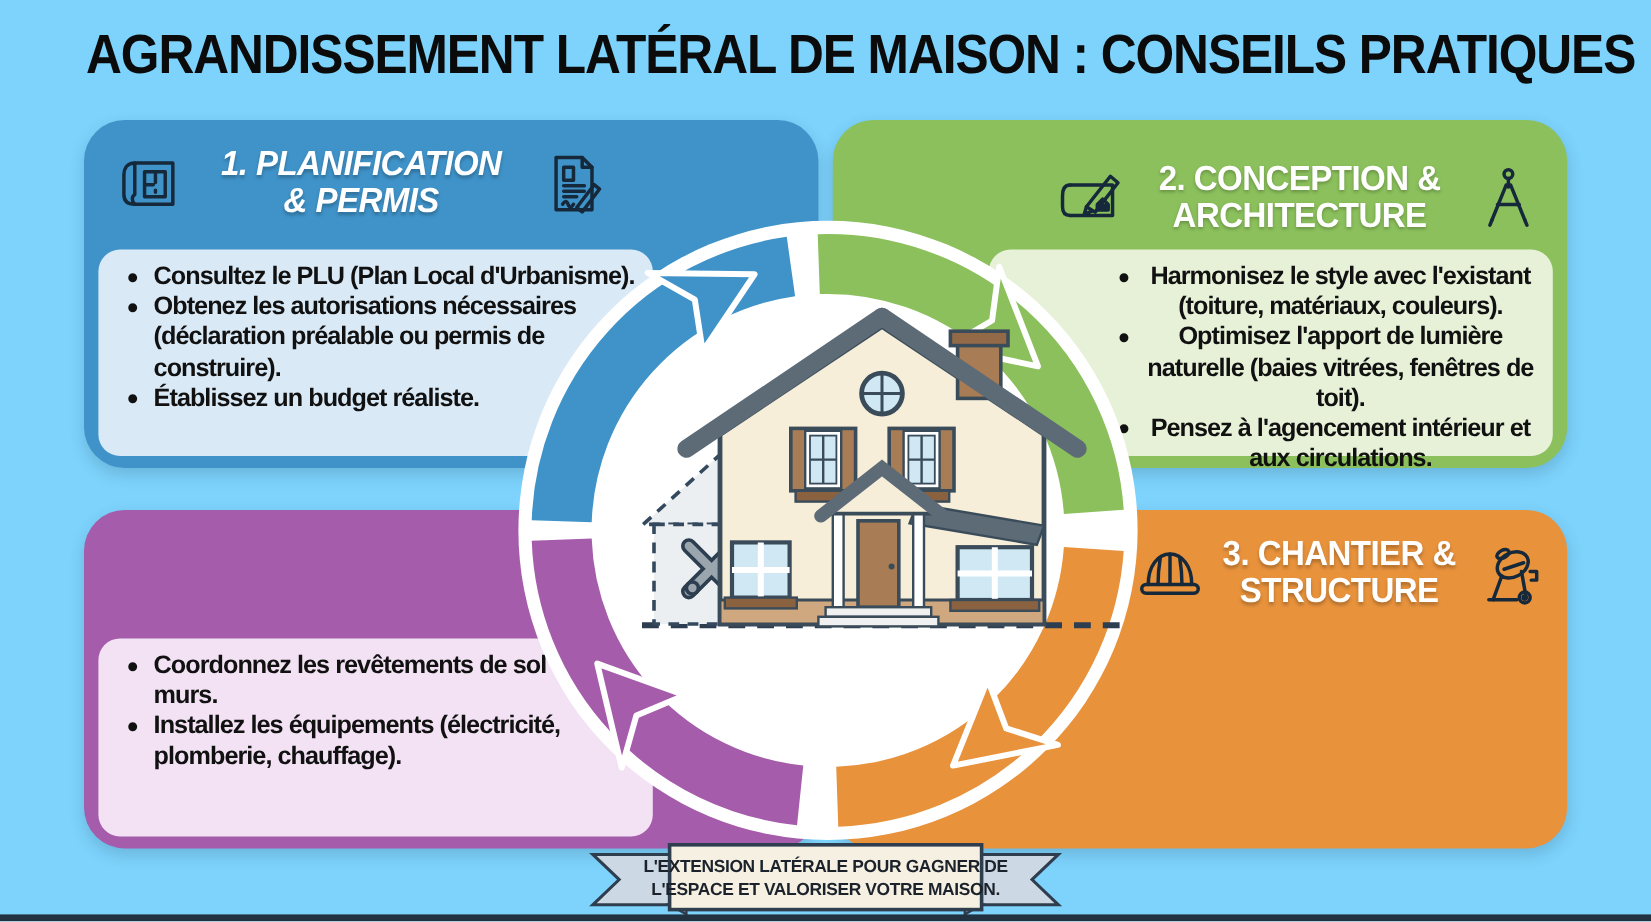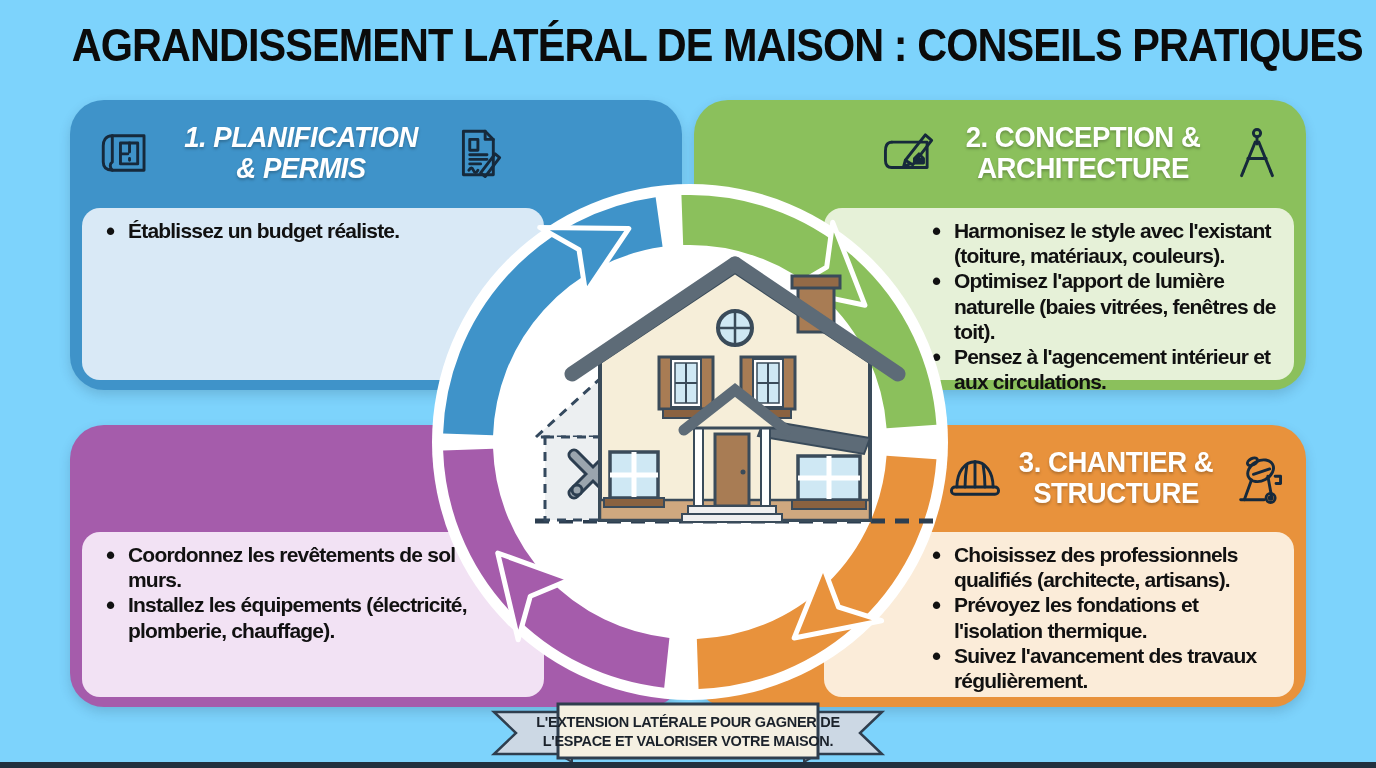--- a/index.html
+++ b/index.html
@@ -16,38 +16,38 @@
          box-shadow:0 5px 12px rgba(30,50,70,.18);}
   .panel.blue  {left:70px; top:100px;height:290px;background:#3f93c9;}
   .panel.green {left:694px;top:100px;height:290px;background:#8bc05c;}
   .panel.purple{left:70px; top:425px;height:282px;background:#a55cab;}
   .panel.orange{left:694px;top:425px;height:282px;background:#e8923c;}
 
   .panel-header{position:absolute;top:0;left:0;right:0;height:106px;display:flex;
                 align-items:center;justify-content:space-between;}
   .panel.blue   .panel-header{padding:0 176px 0 26px;font-style:italic;}
   .panel.purple .panel-header{padding:0 192px 0 26px;}
-  .panel.green  .panel-header{padding:0 20px 0 186px;}
+  .panel.green  .panel-header{padding:12px 20px 0 186px;}
   .panel.orange .panel-header{padding:0 20px 0 252px;justify-content:flex-end;}
 
   .panel-title{flex:1;text-align:center;color:#ffffff;font-weight:700;font-size:29px;
                line-height:1.08;letter-spacing:-.5px;text-shadow:0 2px 3px rgba(0,0,0,.25);
                transform:scaleX(.95);}
   .hicon{width:58px;height:58px;flex:0 0 58px;}
   .hicon svg{width:58px;height:58px;display:block;stroke:#16293b;fill:none;
              stroke-width:3.2;stroke-linecap:round;stroke-linejoin:round;}
 
   .panel-body{position:absolute;border-radius:18px;}
   .panel.blue   .panel-body{left:12px;top:108px;width:462px;height:172px;background:#d9e9f6;}
   .panel.green  .panel-body{right:12px;top:108px;width:470px;height:172px;background:#e6f1d8;}
   .panel.purple .panel-body{left:12px;top:107px;width:462px;height:165px;background:#f2e2f4;}
   .panel.orange .panel-body{right:12px;top:107px;width:470px;height:165px;background:#fbecd9;}
 
   ul.bullets{margin:0;padding:10px 14px 8px 22px;list-style:none;}
-  .panel.green ul.bullets,.panel.orange ul.bullets{padding-left:106px;}
+  .panel.green ul.bullets,.panel.orange ul.bullets{padding-left:106px;text-align:center;}
   ul.bullets li{position:relative;padding-left:24px;font-size:21px;font-weight:700;
                 letter-spacing:-.8px;line-height:1.2;color:#111111;}
   ul.bullets li::before{content:"\2022";position:absolute;left:2px;top:-2px;font-size:26px;color:#111;}
 
   
   .overlay{position:absolute;left:0;top:0;z-index:3;pointer-events:none;}
 
   
   .bottom-bar{position:absolute;left:0;bottom:0;width:100%;height:6px;background:#22313f;z-index:4;}
 </style>
@@ -80,20 +80,22 @@
           <path d="M41,8 V17 H50"></path>
           <rect x="24" y="17" width="9" height="12"></rect>
           <path d="M24,34 H43 M24,39 H43 M24,44 H36"></path>
           <path d="M23,51 q3,-5 5,0 t5,0"></path>
           <path d="M36,54 L52,33 L57,37 L41,58 Z"></path>
         </svg>
       </div>
     </div>
     <div class="panel-body">
       <ul class="bullets">
+        <li>Consultez le PLU (Plan Local d'Urbanisme).</li>
+        <li>Obtenez les autorisations nécessaires (déclaration préalable ou permis de construire).</li>
         <li>Établissez un budget réaliste.</li>
       </ul>
     </div>
   </div>
 
   <div class="panel green">
     <div class="panel-header">
       <div class="hicon">
         <svg viewBox="0 0 64 64">
           <path d="M13,20 H52 V48 H13"></path>
@@ -145,27 +147,20 @@
           <ellipse cx="27" cy="14" rx="6" ry="3.5" transform="rotate(-28 27 14)"></ellipse>
           <path d="M28,28 L46,22"></path>
           <path d="M26,34 L18,56 M44,30 L48,52"></path>
           <path d="M14,56 H40"></path>
           <circle cx="47" cy="54" r="5"></circle>
           <circle cx="47" cy="54" r="1.5"></circle>
           <path d="M52,30 h6 v8 h-5"></path>
         </svg>
       </div>
     </div>
-    <div class="panel-body">
-      <ul class="bullets">
-        <li>Choisissez des professionnels qualifiés (architecte, artisans).</li>
-        <li>Prévoyez les fondations et l'isolation thermique.</li>
-        <li>Suivez l'avancement des travaux régulièrement.</li>
-      </ul>
-    </div>
   </div>
 
   <div class="panel purple">
     <div class="panel-body">
       <ul class="bullets">
         <li>Coordonnez les revêtements de sol et murs.</li>
         <li>Installez les équipements (électricité, plomberie, chauffage).</li>
       </ul>
     </div>
   </div>

